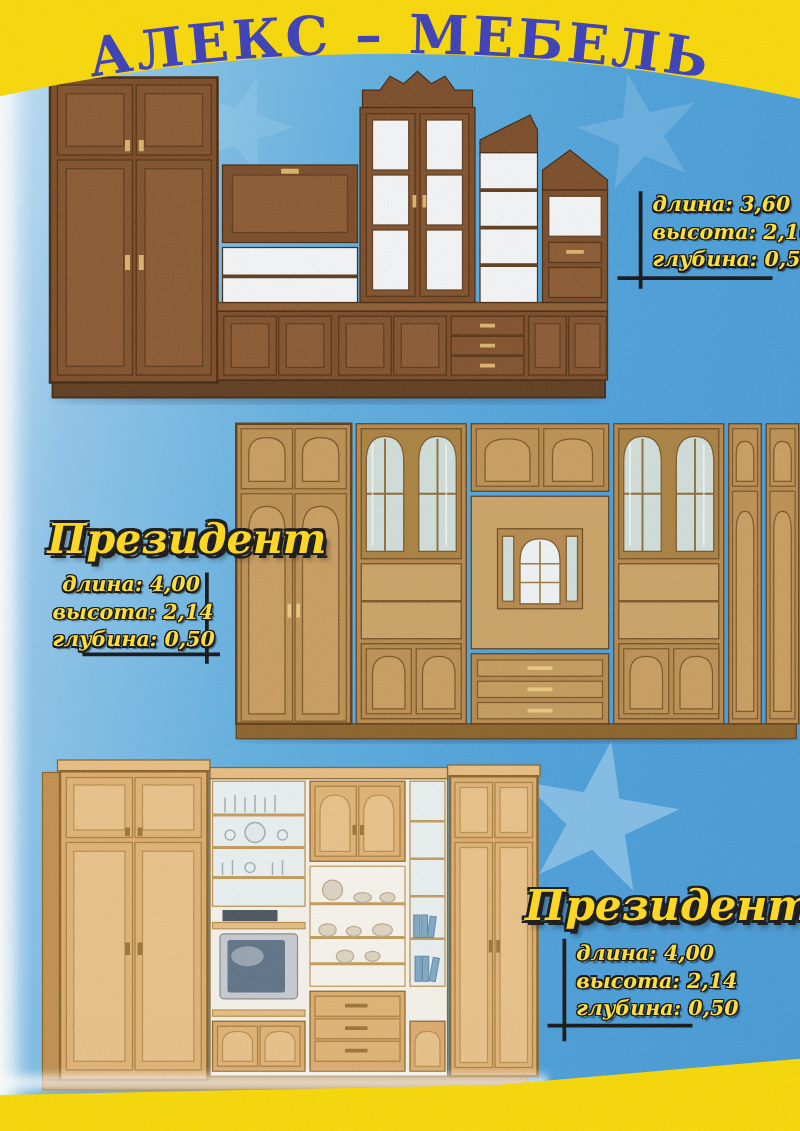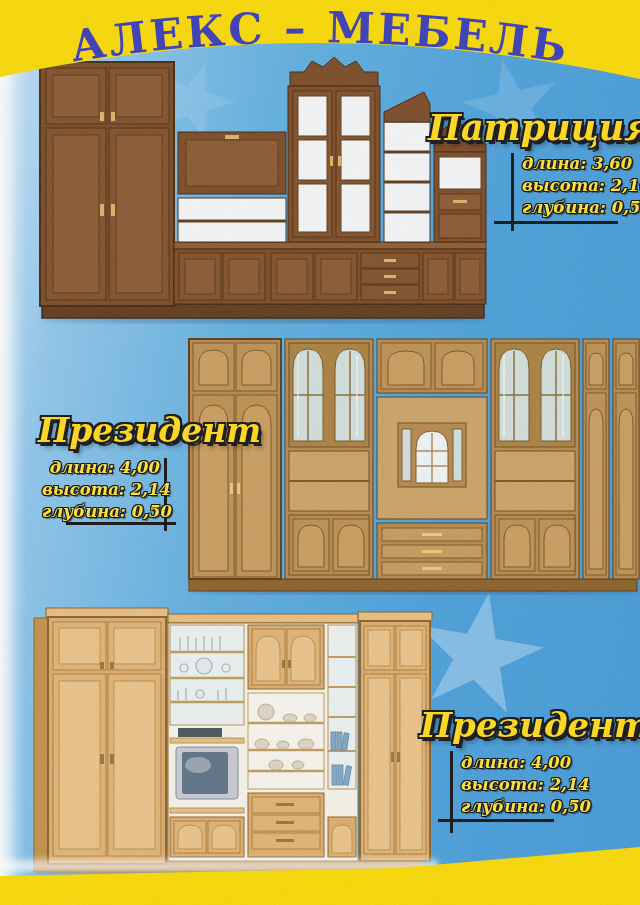--- a/index.html
+++ b/index.html
@@ -337,21 +337,20 @@
   <div class="band" style="top:0;height:92px">
     <svg width="640" height="92" viewBox="0 0 640 92">
       <path d="M0,0 H640 V79 Q320,8 0,77 Z" fill="#f8d805"></path>
       <path id="arcPath" d="M24,70 Q320,14 616,72" fill="none"></path>
       <text font-family="DejaVu Serif, serif" font-size="43" font-weight="bold" fill="#3a3db6" letter-spacing="3">
         <textPath href="#arcPath" startOffset="50%" text-anchor="middle">АЛЕКС – МЕБЕЛЬ</textPath>
       </text>
     </svg>
   </div>
 
-  <div class="product-title" style="left:428px;top:110px;width:212px;text-align:right;font-size:35px">Патриция</div>
   <div class="bracket" style="left:511px;top:153px;width:3px;height:78px"></div>
   <div class="bracket" style="left:494px;top:221px;width:124px;height:3px"></div>
   <div class="specs" style="left:522px;top:153px;text-align:left">
     <div class="spec-line">длина: 3,60</div>
     <div class="spec-line">высота: 2,16</div>
     <div class="spec-line">глубина: 0,50</div>
   </div>
 
   <div class="product-title" style="left:38px;top:414px;width:200px;text-align:left;font-size:33px">Президент</div>
   <div class="bracket" style="left:164px;top:458px;width:3px;height:73px"></div>

